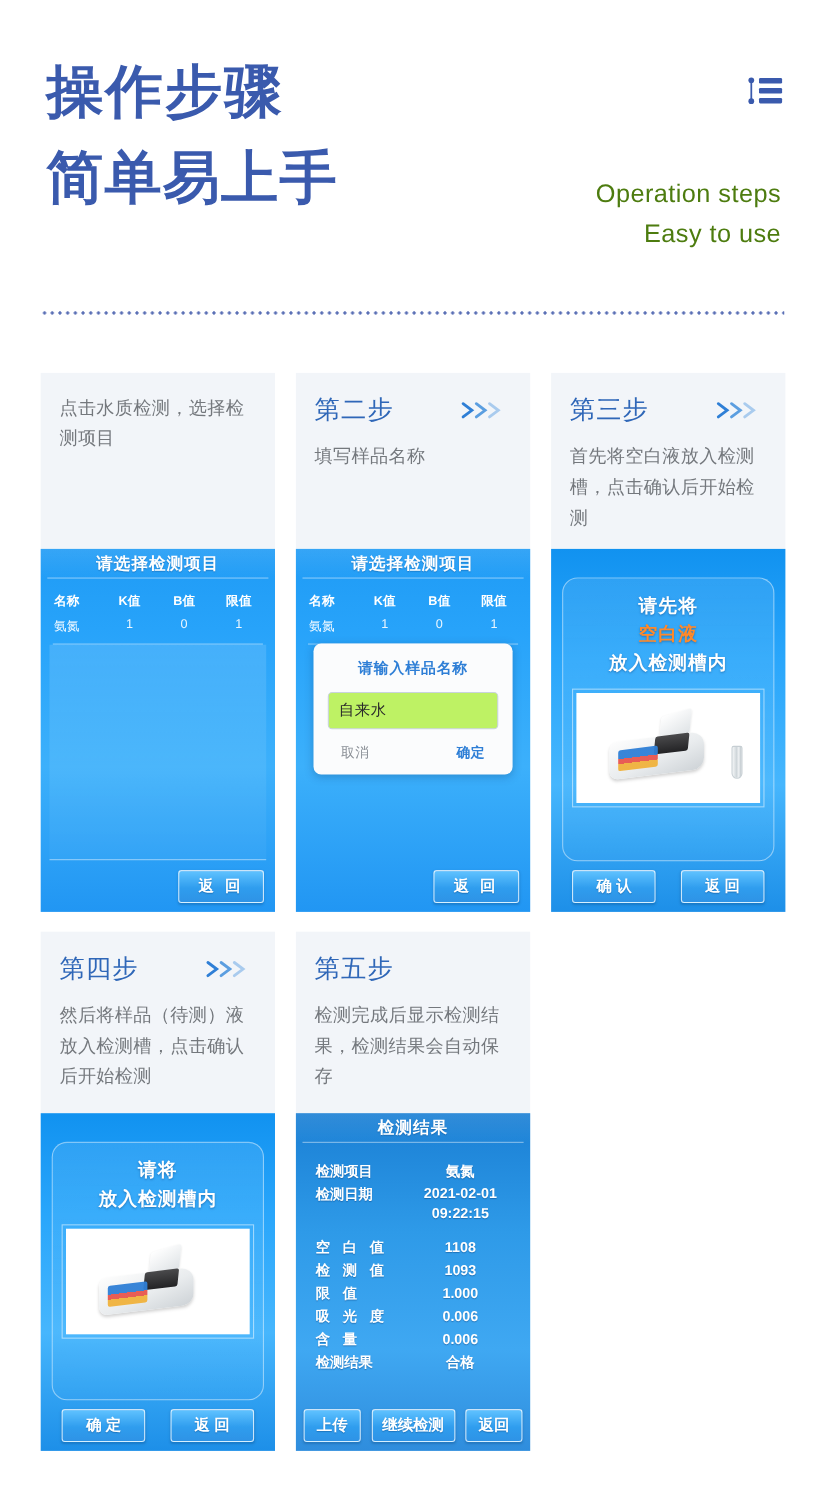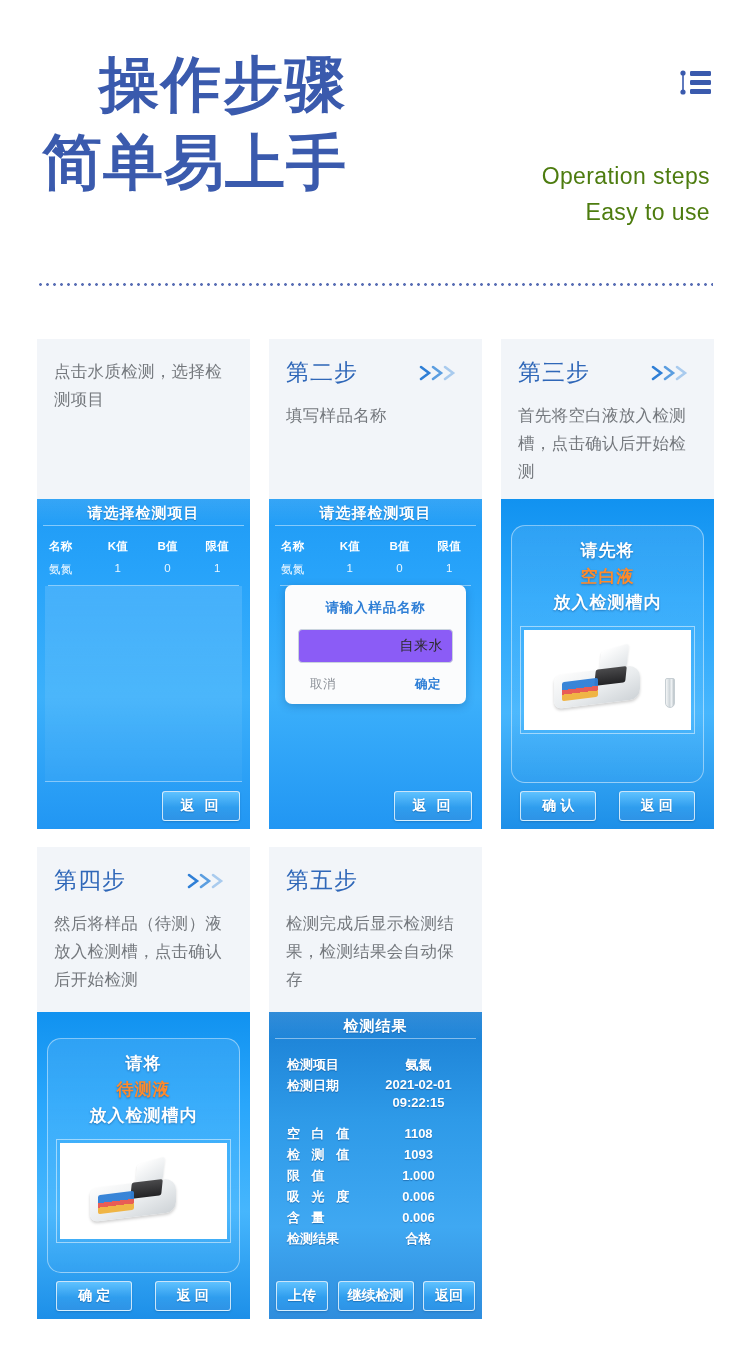--- a/index.html
+++ b/index.html
@@ -10,25 +10,24 @@
     overflow: hidden;
   }
   .page { position: relative; width: 750px; height: 1351px; background:#fff; }
 
   
   .header { position: relative; padding: 46px 40px 0 40px; height: 252px; }
   .title-block { position:absolute; left:42px; top:46px; }
   .title-line {
     font-family: "Liberation Serif", "DejaVu Serif", serif;
     font-weight: bold;
-    font-size: 60px;
+    font-size: 52px;
     line-height: 78px;
     color: #3a5aad;
     letter-spacing: 2px;
-    text-align: right;
   }
   .title-line.l2 { letter-spacing: 1px; }
 
   .list-icon { position:absolute; right:37px; top:66px; width:34px; height:34px; }
 
   .subtitle-block {
     position:absolute; right:40px; top:158px;
     text-align: right;
   }
   .subtitle {
@@ -152,22 +151,22 @@
   
   .dialog {
     position:absolute; left:16px; right:16px; top:86px;
     background: #fbfcfd;
     border-radius: 7px;
     padding: 14px 13px 11px 13px;
     box-shadow: 0 2px 8px rgba(0,40,90,.25);
   }
   .dlg-title { text-align:center; font-size:13.5px; color:#2f7fd6; font-weight:bold; letter-spacing:.8px; margin-bottom: 12px; }
   .dlg-input {
-    background:#8b5cf6; border:1px solid #c9d3dd; border-radius:4px;
-    font-size: 14px; color:#2b2b2b; padding: 7px 9px; letter-spacing:.5px;text-align:right;
+    background:#bef264; border:1px solid #c9d3dd; border-radius:4px;
+    font-size: 14px; color:#2b2b2b; padding: 7px 9px; letter-spacing:.5px;
   }
   .dlg-actions { display:flex; justify-content: space-between; padding: 13px 12px 0 12px; }
   .dlg-cancel { font-size:12.5px; color:#8a8f96; letter-spacing:.5px; }
   .dlg-ok { font-size:12.5px; color:#2f7fd6; font-weight:bold; letter-spacing:.5px; }
 
   
   .prompt-frame {
     position:absolute; left:10px; right:10px; top:26px; bottom:46px;
     border: 1px solid rgba(255,255,255,.45);
     border-radius: 14px;
@@ -405,21 +404,20 @@
             </svg>
           </span>
         </div>
         <div class="step-desc">然后将样品（待测）液放入检测槽，点击确认后开始检测</div>
       </div>
 
       <div class="screen s-sample">
         <div class="prompt-frame">
           <div class="prompt-text">
             <span class="l">请将</span>
-            <span class="l hl">待测液</span>
             <span class="l">放入检测槽内</span>
           </div>
           <div class="photo-wrap">
             <div class="photo small">
               <div class="dev">
                 <div class="dev-lid"></div>
                 <div class="dev-body"></div>
                 <div class="dev-slot"></div>
                 <div class="dev-screen"></div>
               </div>

